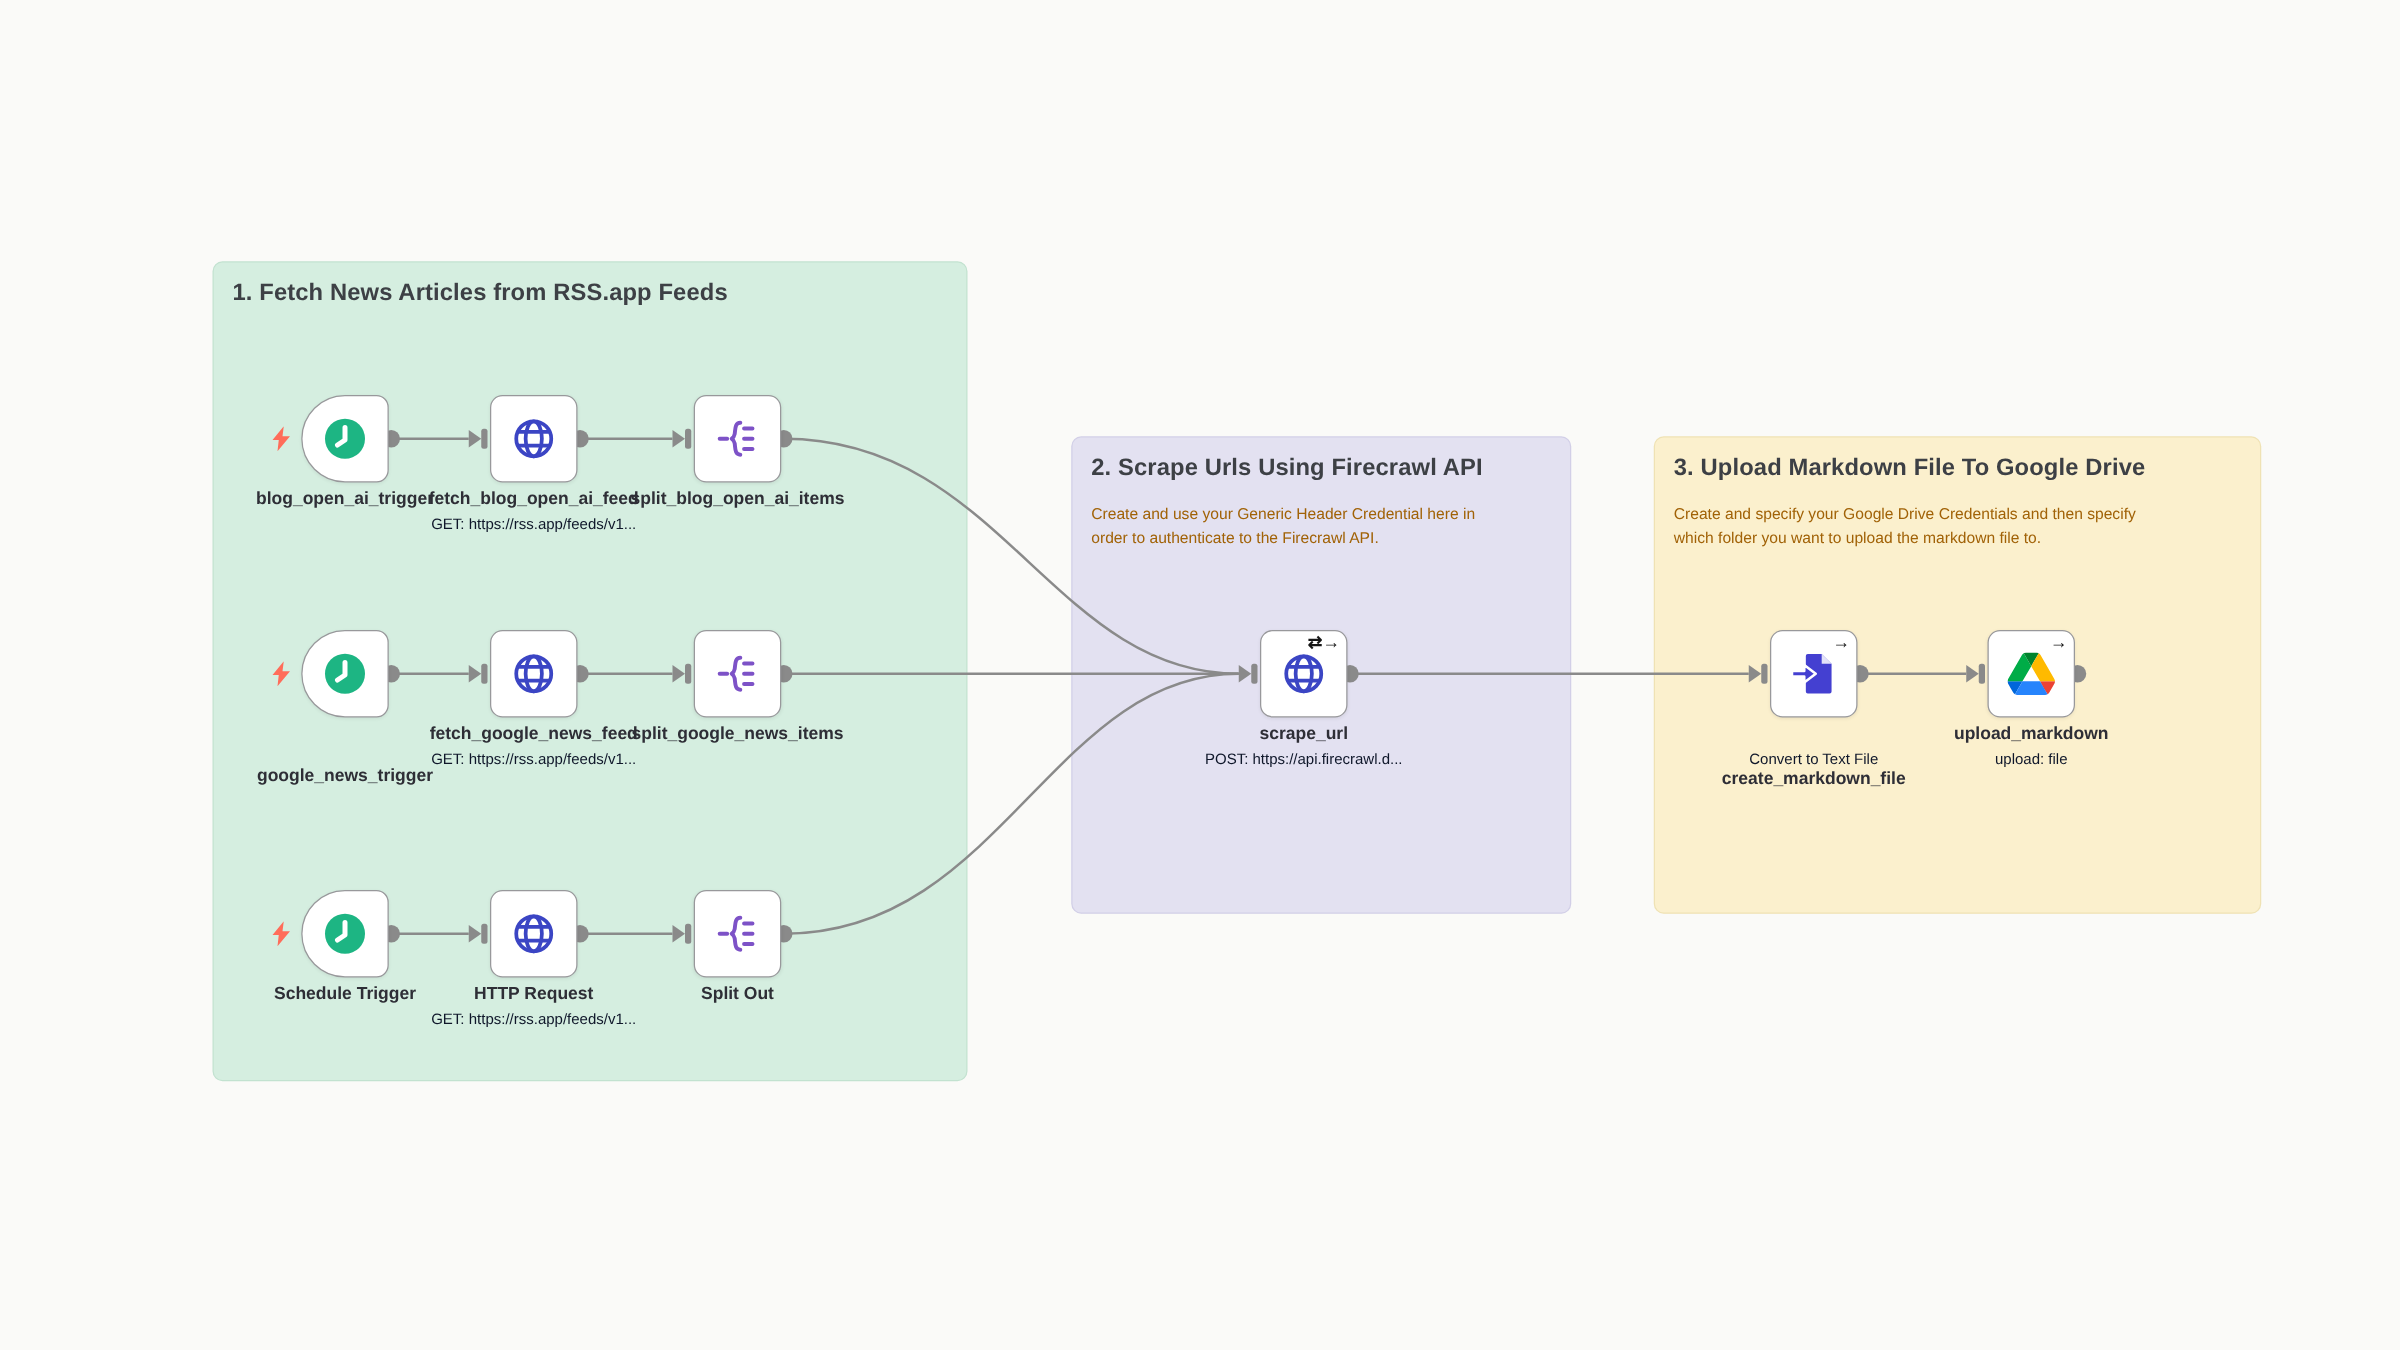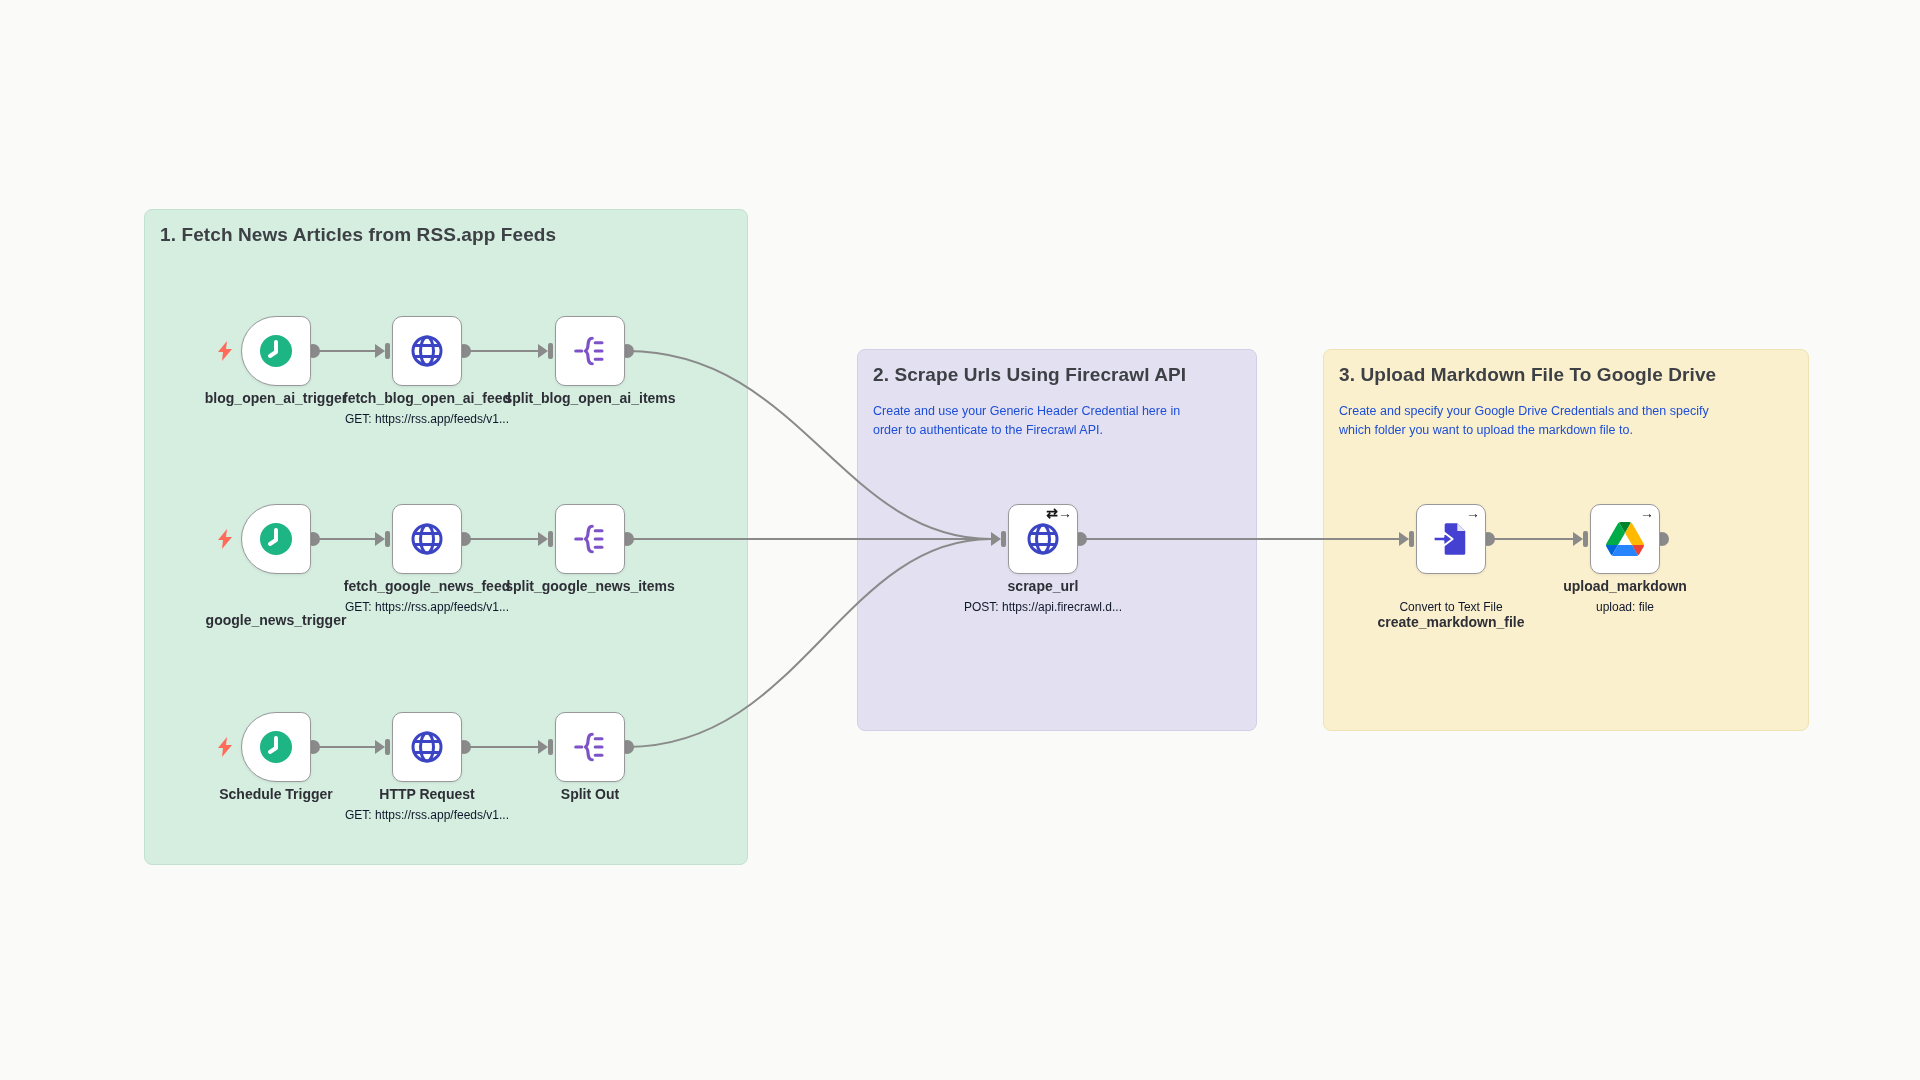--- a/index.html
+++ b/index.html
@@ -1,38 +1,38 @@
 <!DOCTYPE html>
 <html><head>
 <meta charset="utf-8">
 <style>
   html,body{margin:0;padding:0;}
   body{font-family:"Liberation Sans", sans-serif; background:#fafaf8;}
   .canvas{position:relative;width:1920px;height:1080px;background:#fafaf8;overflow:hidden;}
 
   .section{position:absolute;border:1px solid;border-radius:8px;box-sizing:border-box;padding:14px 15px;}
   .section-title{font-size:19px;font-weight:bold;color:#3d4045;letter-spacing:.1px;}
-  .section-desc{font-size:12.5px;color:#1d4ed8;margin-top:16px;line-height:1.5;}
+  .section-desc{font-size:12.5px;color:#a16207;margin-top:16px;line-height:1.5;}
 
   .wires{position:absolute;left:0;top:0;}
   .node{position:absolute;width:70px;height:70px;background:#ffffff;border:1.6px solid #98989b;
         border-radius:10px;box-sizing:border-box;display:flex;align-items:center;justify-content:center;
         box-shadow:0 1px 3px rgba(0,0,0,.07);}
   .node.trigger{border-radius:36px 10px 10px 36px;}
   .badges{position:absolute;top:1px;right:5px;font-size:14px;font-weight:bold;color:#161616;line-height:1;white-space:nowrap;}
   .node-label{position:absolute;width:240px;text-align:center;font-size:14px;font-weight:600;color:#2e2e36;}
   .node-sub{position:absolute;width:270px;text-align:center;font-size:12px;color:#0f172a;}
   .bolt{position:absolute;}
 </style>
 </head>
 <body>
 
 <div class="canvas" style="background: rgb(250, 250, 248);">
 
-  <div class="section" style="left: 144px; top: 209px; width: 604px; height: 656px; background: rgb(213, 238, 224); border-color: rgb(194, 226, 208);">
+  <div class="section" style="left: 170px; top: 209px; width: 604px; height: 656px; background: rgb(213, 238, 224); border-color: rgb(194, 226, 208);">
     <div class="section-title">1. Fetch News Articles from RSS.app Feeds</div>
   </div>
 
   <div class="section" style="left: 857px; top: 349px; width: 400px; height: 382px; background: rgb(227, 225, 241); border-color: rgb(210, 207, 231);">
     <div class="section-title">2. Scrape Urls Using Firecrawl API</div>
     <div class="section-desc" style="width:330px;">Create and use your Generic Header Credential here in order to authenticate to the Firecrawl API.</div>
   </div>
 
   <div class="section" style="left: 1323px; top: 349px; width: 486px; height: 382px; background: rgb(251, 240, 205); border-color: rgb(239, 226, 180);">
     <div class="section-title">3. Upload Markdown File To Google Drive</div>

